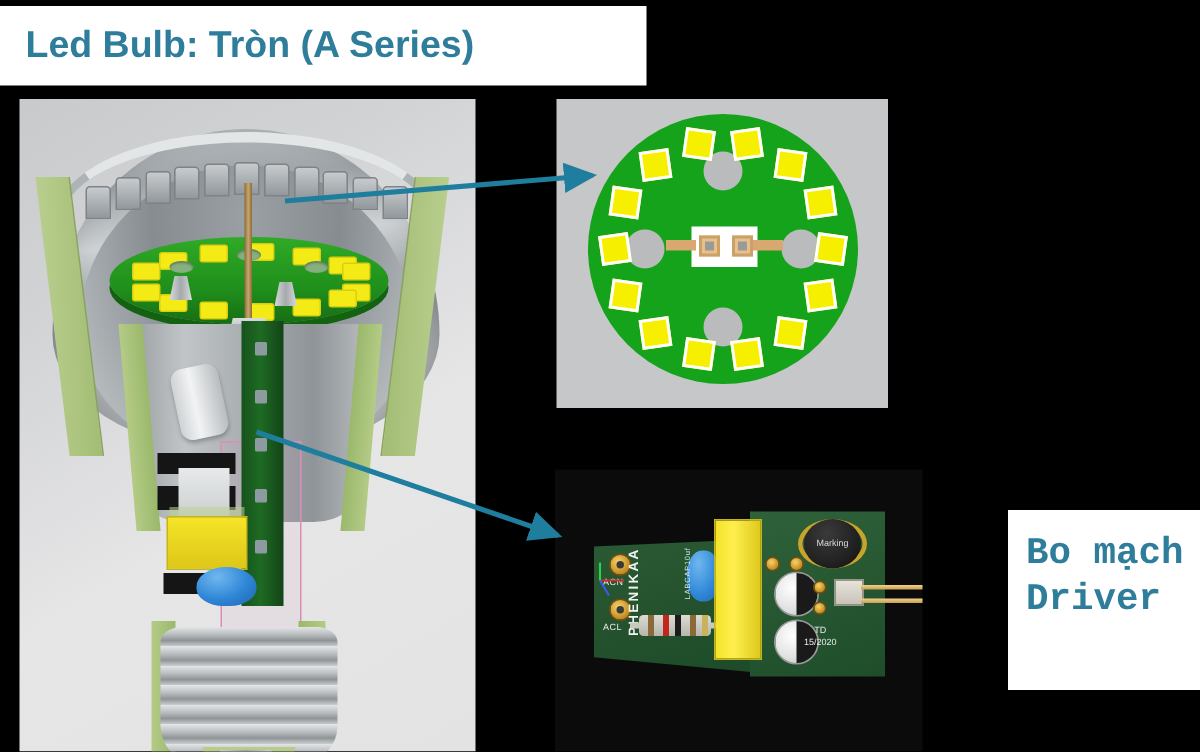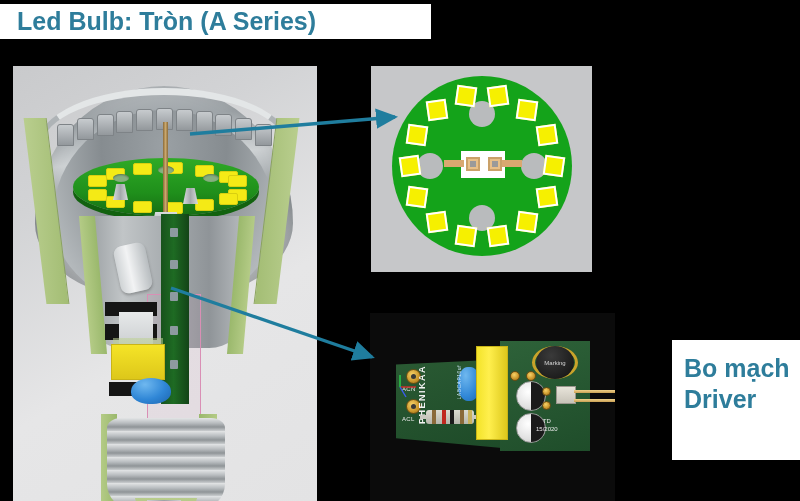--- a/index.html
+++ b/index.html
@@ -21,21 +21,21 @@
     height: 501px;
     background: #000000;
   }
 
   
   #title-box {
     position: absolute;
     left: 0px;
     top: 4px;
     width: 431px;
-    height: 35px;
+    height: 53px;
     background: #ffffff;
     display: flex;
     align-items: center;
     text-align: right;
   }
   #title-text {
     font-size: 25px;
     font-weight: bold;
     color: #2e7d9b;
     letter-spacing: 0px;
@@ -437,20 +437,21 @@
     line-height: 31px;
     box-sizing: border-box;
   }
   #caption-led {
     left: 613px; top: 100px; width: 135px; height: 120px;
     padding: 13px 0 0 14px;
   }
   #caption-driver {
     left: 672px; top: 340px; width: 128px; height: 120px;
     padding: 13px 0 4px 12px;
+    font-family: Liberation Mono, monospace;
   }
 </style>
 </head>
 <body>
 
 <div id="slide">
 
   <div id="title-box">
     <span id="title-text">Led Bulb: Tròn (A Series)</span>
   </div>

